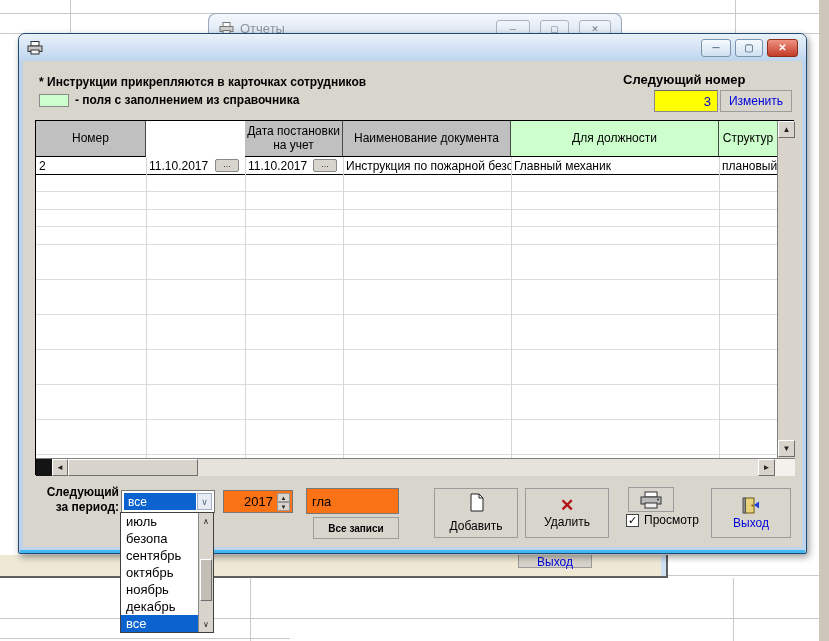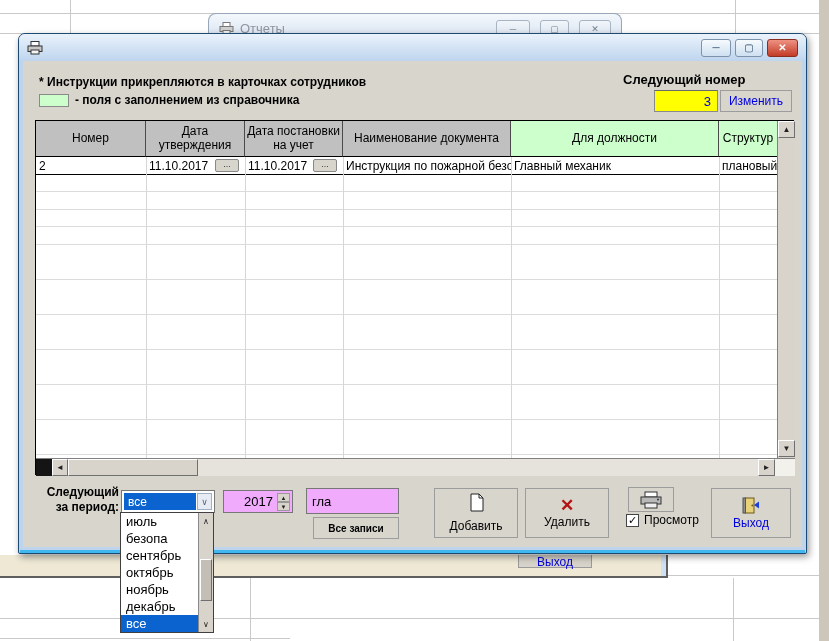--- a/index.html
+++ b/index.html
@@ -86,21 +86,21 @@
   .combo { position:absolute; left:98px; top:429px; width:94px; height:23px;
     background:#fff; border:1px solid #777; }
   .combo-sel { position:absolute; left:2px; top:2px; right:18px; bottom:2px;
     background:var(--highlight_blue); color:#fff; font-size:12px; padding:2px 4px; }
   .combo-arrow { position:absolute; right:2px; top:2px; bottom:2px; width:15px;
     background:#e7ecf4; border:1px solid #9fb0c4; color:#51657c; font-size:9px;
     display:flex; align-items:center; justify-content:center; }
   .spin { position:absolute; right:2px; width:13px; height:9px; background:#d8d4cc;
     border:1px solid #999; font-size:6px; display:flex; align-items:center;
     justify-content:center; color:#222; }
-  .field { background:#f0abfc; border:1px solid #777; font-size:13px; }
+  .field { background:#f97316; border:1px solid #777; font-size:13px; }
 
   
   .dd { position:absolute; left:120px; top:512px; width:94px; height:121px;
     background:#fff; border:1px solid #404040; z-index:50; display:flex; flex-direction:column; }
   .dd-item { flex:1; font-size:13px; line-height:17px; padding-left:5px;
     width:calc(100% - 15px); white-space:nowrap; overflow:hidden; }
   .dd-item.sel { background:var(--highlight_blue); color:#fff; }
   .dd-sb { position:absolute; right:0; top:0; width:15px; height:100%;
     background:#d8d4cc; border-left:1px solid #8a8a8a; }
 
@@ -159,21 +159,20 @@
       <div class="abs bold12" style="left:16px;top:14px">* Инструкции прикрепляются в карточках сотрудников</div>
       <div class="abs swatch" style="left:16px;top:33px"></div>
       <div class="abs bold12" style="left:52px;top:32px">- поля с заполнением из справочника</div>
 
       <div class="abs" style="left:600px;top:11px;width:190px;text-align:left;font-size:13px;font-weight:bold">Следующий номер</div>
       <div class="abs yellow-box" style="left:631px;top:29px">3</div>
       <div class="abs flatbtn link" style="left:697px;top:29px;width:72px;height:22px">Изменить</div>
 
       <div class="grid">
         <div class="th" style="left:0;width:110px">Номер</div>
-        <div class="th" style="left:110px;width:99px">Дата утверждения</div>
         <div class="th" style="left:209px;width:98px">Дата постановки на учет</div>
         <div class="th" style="left:307px;width:168px">Наименование документа</div>
         <div class="th green" style="left:475px;width:208px">Для должности</div>
         <div class="th green" style="left:683px;width:58px;border-right:none">Структур</div>
 
         <div class="data-row">
           <div class="cell" style="left:0;width:110px">2</div>
           <div class="cell" style="left:110px;width:99px">11.10.2017</div>
           <div class="ell" style="left:179px">...</div>
           <div class="cell" style="left:209px;width:98px">11.10.2017</div>

